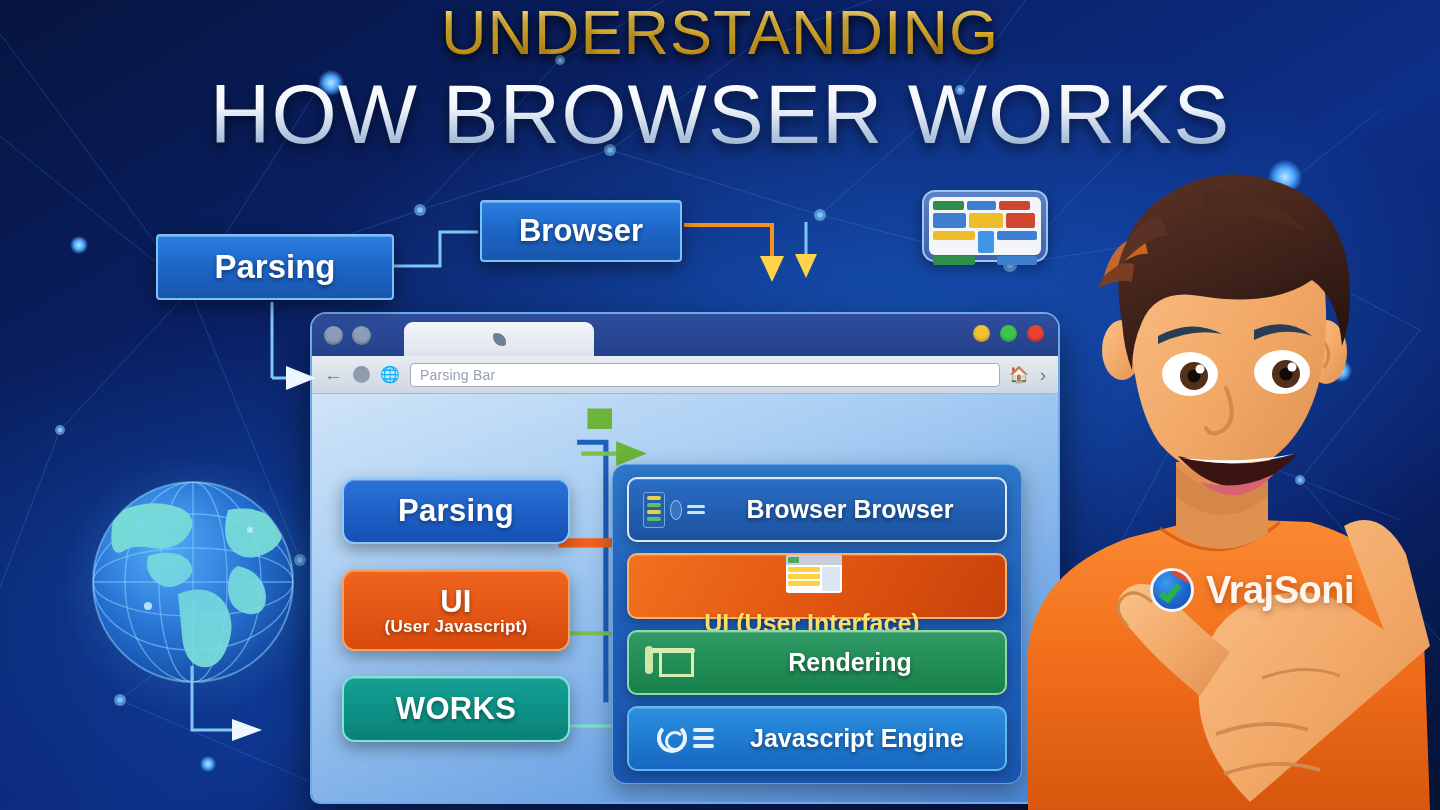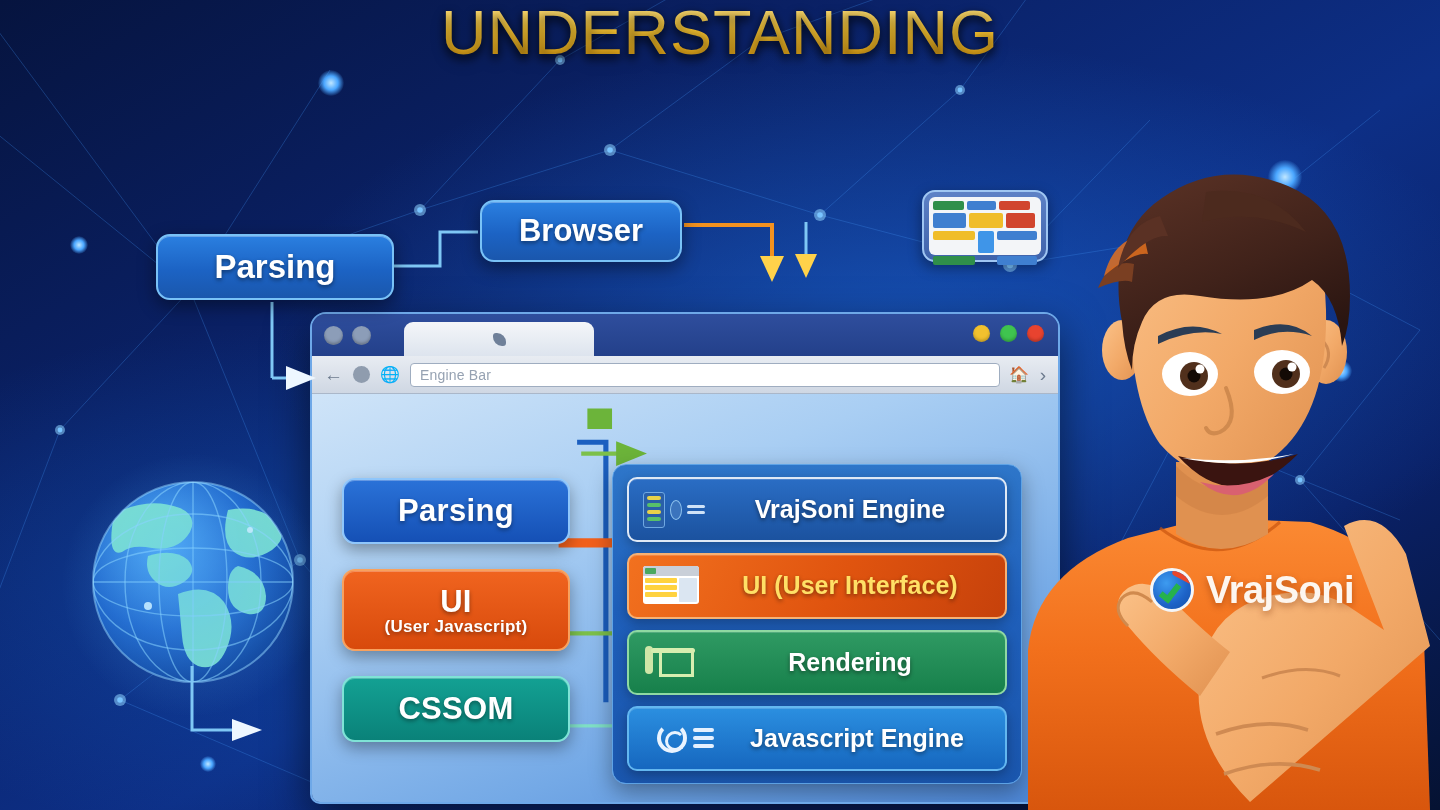--- a/index.html
+++ b/index.html
@@ -69,21 +69,21 @@
     filter: drop-shadow(0 5px 6px rgba(0,0,0,.55));
   }
 
   
   .pill-outer {
     position: absolute;
     z-index: 26;
     display: flex;
     align-items: center;
     justify-content: center;
-    border-radius: 14px;
+    border-radius: 4px;
     background: linear-gradient(180deg, #2a7fe0 0%, #1c63c4 55%, #1a57ad 100%);
     border: 2px solid #79c2f7;
     color: #fff;
     font-weight: 700;
     box-shadow: 0 6px 18px rgba(0,0,0,.42), inset 0 1px 0 rgba(255,255,255,.30);
     text-shadow: 0 2px 4px rgba(0,0,0,.45);
   }
   #pill-parsing-outer { left: 156px; top: 234px; width: 238px; height: 66px; font-size: 33px; }
   #pill-browser-outer { left: 480px; top: 200px; width: 202px; height: 62px; font-size: 31px; }
 
@@ -213,21 +213,21 @@
     padding: 0 14px;
     box-shadow: 0 4px 12px rgba(0,0,0,.28), inset 0 1px 0 rgba(255,255,255,.18);
     position: relative;
   }
   .comp-row .label {
     font-size: 25px; font-weight: 700; color: #fff;
     text-shadow: 0 2px 4px rgba(0,0,0,.45);
     flex: 1; text-align: center; margin-left: -10px;
   }
   .cr-engine    { background: linear-gradient(180deg, #2a6dc4 0%, #1b529f 100%); border: 2px solid #dfe9f5; }
-  .cr-ui        { background: linear-gradient(120deg, #f2711f 0%, #e0540f 55%, #c6410b 100%); border: 2px solid #f7b173; }
+  .cr-ui        { background: linear-gradient(120deg, #f2711f 0%, #e0540f 55%, #c6410b 100%); border: 2px solid #f7b173; flex-direction: column; }
   .cr-ui .label { color: #ffe066; }
   .cr-render    { background: linear-gradient(180deg, #2f9a63 0%, #17804b 100%); border: 2px solid #8fd9a2; }
   .cr-js        { background: linear-gradient(180deg, #2b8fe0 0%, #1667bf 100%); border: 2px solid #63b7f0; padding-left: 28px; }
 
   .comp-ico { width: 62px; height: 40px; flex: 0 0 auto; position: relative; }
 
   
   .ico-engine { display: flex; align-items: center; gap: 5px; }
   .ico-engine .card { width: 34px; height: 36px; background: #2a5fa8; border: 1px solid #6fa8e2; border-radius: 3px; padding: 3px; display: flex; flex-direction: column; gap: 3px; }
   .ico-engine .bar { height: 4px; border-radius: 2px; }
@@ -351,20 +351,21 @@
   </svg>
 
   <div class="bgdot" style="left:318px;top:70px;width:26px;height:26px;"></div>
   <div class="bgdot" style="left:1268px;top:160px;width:34px;height:34px;"></div>
   <div class="bgdot" style="left:1330px;top:360px;width:22px;height:22px;"></div>
   <div class="bgdot" style="left:70px;top:236px;width:18px;height:18px;"></div>
   <div class="bgdot" style="left:1386px;top:640px;width:20px;height:20px;"></div>
   <div class="bgdot" style="left:200px;top:756px;width:16px;height:16px;"></div>
 
   <div class="headline title-1">UNDERSTANDING</div>
+  <div class="headline title-2">HOW BROWSER WORKS</div>
 
   <svg id="connectors-outer" viewBox="0 0 1440 810">
 
     <path class="wire" d="M 272 302 L 272 378"></path>
     <path class="wire" d="M 272 378 L 292 378"></path>
     <polygon class="arrow-white" points="286,366 316,378 286,390"></polygon>
 
     <path class="wire" d="M 394 266 L 440 266 L 440 232 L 478 232"></path>
 
     <path class="wire-orange" d="M 684 225 L 772 225 L 772 258"></path>
@@ -457,21 +458,21 @@
         <span class="tb-light" style="background:#3fc44f;"></span>
         <span class="tb-light" style="background:#e8432f;"></span>
       </div>
     </div>
 
     <div id="browser-toolbar">
       <span class="tool-ico">←</span>
       <span class="tool-circle"></span>
       <span class="tool-ico" style="font-size:16px;">🌐</span>
       <div id="address-bar">
-        <span>Engine Bar</span>
+        <span>Parsing Bar</span>
       </div>
       <span class="tool-ico" style="font-size:16px;">🏠</span>
       <span class="tool-ico">›</span>
     </div>
 
     <div id="browser-viewport">
 
       <svg id="inner-wires" viewBox="0 0 726 412">
 
         <path class="w-blue" d="M 258 47 L 286 47 L 286 300"></path>
@@ -492,41 +493,41 @@
 
       <div id="left-stack">
         <div class="stage-box sb-parsing">
           <span>Parsing</span>
         </div>
         <div class="stage-box sb-ui tall">
           <span>UI</span>
           <span class="sub">(User Javascript)</span>
         </div>
         <div class="stage-box sb-cssom">
-          <span>CSSOM</span>
+          <span>WORKS</span>
         </div>
       </div>
 
       <div id="right-panel">
 
         <div class="comp-row cr-engine">
           <div class="comp-ico ico-engine">
             <div class="card">
               <div class="bar" style="background:#e8d24a;"></div>
               <div class="bar" style="background:#58c06a;"></div>
               <div class="bar" style="background:#e8d24a;"></div>
               <div class="bar" style="background:#58c06a;"></div>
             </div>
             <div class="knob"></div>
             <div class="lines">
                 <i></i>
                 <i></i>
               </div>
           </div>
-          <span class="label">VrajSoni Engine</span>
+          <span class="label">Browser Browser</span>
         </div>
 
         <div class="comp-row cr-ui">
           <div class="comp-ico">
             <div class="ico-uiwin">
               <div class="top">
                   <i></i>
                 </div>
               <div class="body">
                 <div class="col-l">

